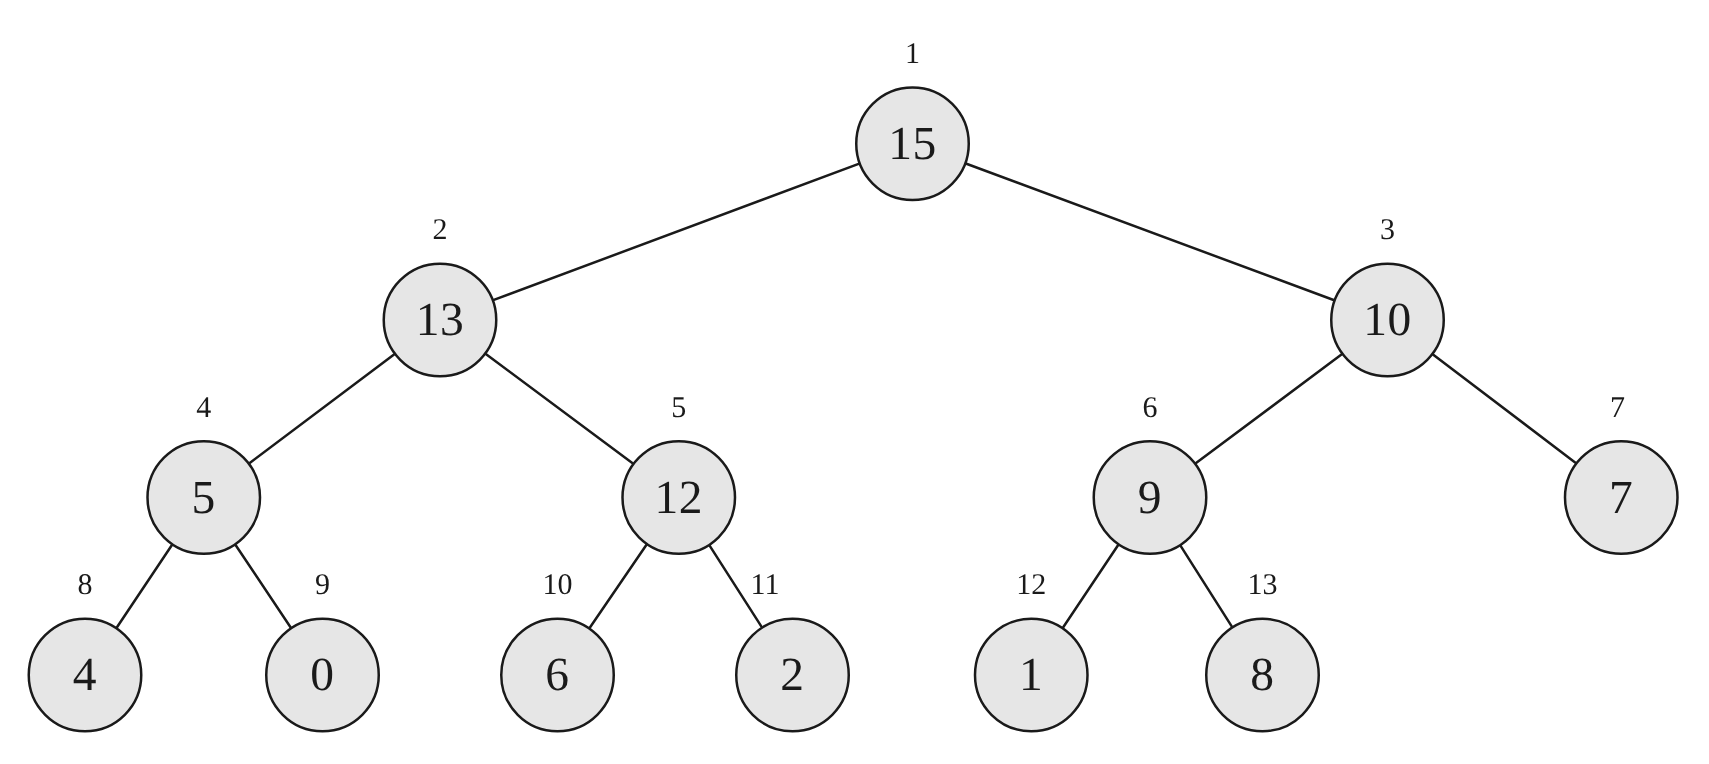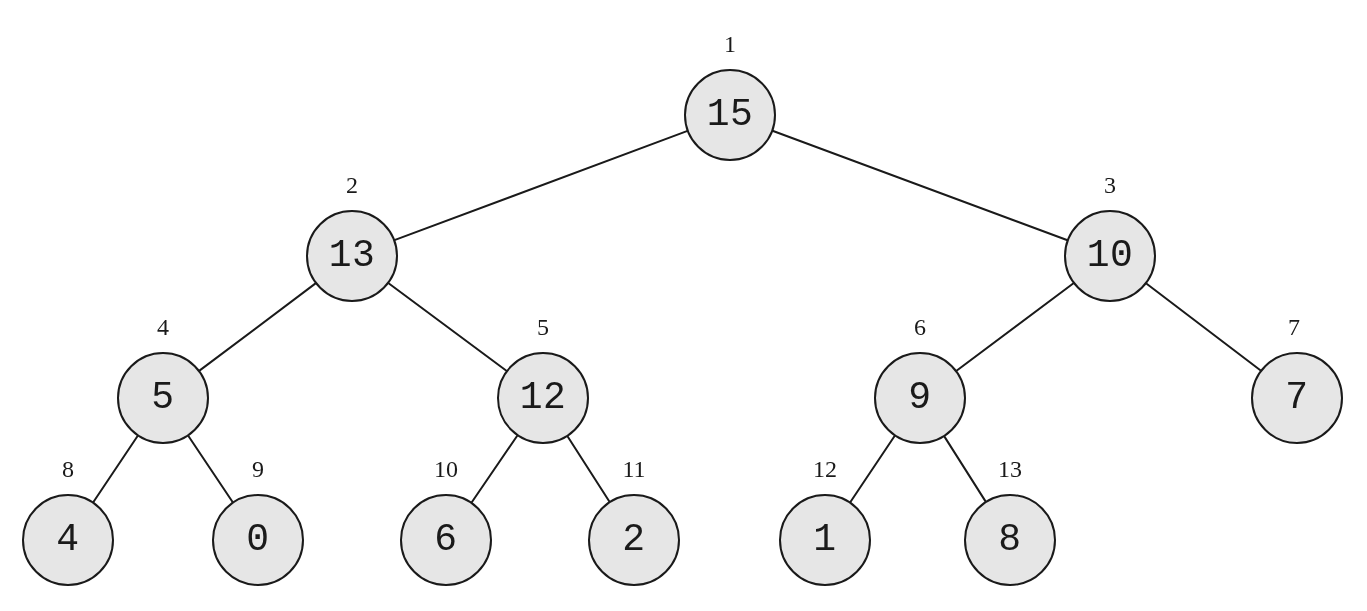--- a/index.html
+++ b/index.html
@@ -36,21 +36,21 @@
     border-radius: 50%;
     background: #e6e6e6;
     border: 2px solid #1a1a1a;
     box-sizing: border-box;
     display: flex;
     align-items: center;
     justify-content: center;
     line-height: 1;
   }
   .node-value {
-    font-family: Liberation Mono, monospace;
+    font-family: Liberation Serif, serif;
     font-size: 38px;
     color: #1a1a1a;
     letter-spacing: 0.5px;
   }
   .node-index {
     position: absolute;
     font-family: "Liberation Serif", "DejaVu Serif", serif;
     font-size: 24px;
     color: #1a1a1a;
     white-space: nowrap;
@@ -111,21 +111,21 @@
         <span class="node-value" style="color: rgb(26, 26, 26);">0</span>
       </div>
       <span class="node-index" style="color: rgb(26, 26, 26); left: 258px; top: 469px; transform: translate(-50%, -50%);">9</span>
       <div class="tree-node" style="left: 400px; top: 494px; width: 92px; height: 92px; background: rgb(230, 230, 230); border-color: rgb(26, 26, 26);">
         <span class="node-value" style="color: rgb(26, 26, 26);">6</span>
       </div>
       <span class="node-index" style="color: rgb(26, 26, 26); left: 446px; top: 469px; transform: translate(-50%, -50%);">10</span>
       <div class="tree-node" style="left: 588px; top: 494px; width: 92px; height: 92px; background: rgb(230, 230, 230); border-color: rgb(26, 26, 26);">
         <span class="node-value" style="color: rgb(26, 26, 26);">2</span>
       </div>
-      <span class="node-index" style="color: rgb(26, 26, 26); left: 634px; top: 469px; transform: translate(-50%, -50%);">11</span>
+      <span class="node-index" style="color: rgb(26, 26, 26); left: 612px; top: 469px; transform: translate(-50%, -50%);">11</span>
       <div class="tree-node" style="left: 779px; top: 494px; width: 92px; height: 92px; background: rgb(230, 230, 230); border-color: rgb(26, 26, 26);">
         <span class="node-value" style="color: rgb(26, 26, 26);">1</span>
       </div>
       <span class="node-index" style="color: rgb(26, 26, 26); left: 825px; top: 469px; transform: translate(-50%, -50%);">12</span>
       <div class="tree-node" style="left: 964px; top: 494px; width: 92px; height: 92px; background: rgb(230, 230, 230); border-color: rgb(26, 26, 26);">
         <span class="node-value" style="color: rgb(26, 26, 26);">8</span>
       </div>
       <span class="node-index" style="color: rgb(26, 26, 26); left: 1010px; top: 469px; transform: translate(-50%, -50%);">13</span>
     </div>
 </div>

